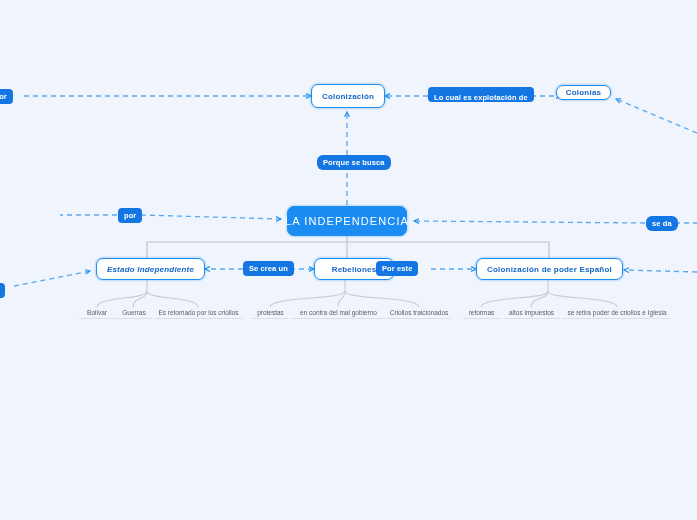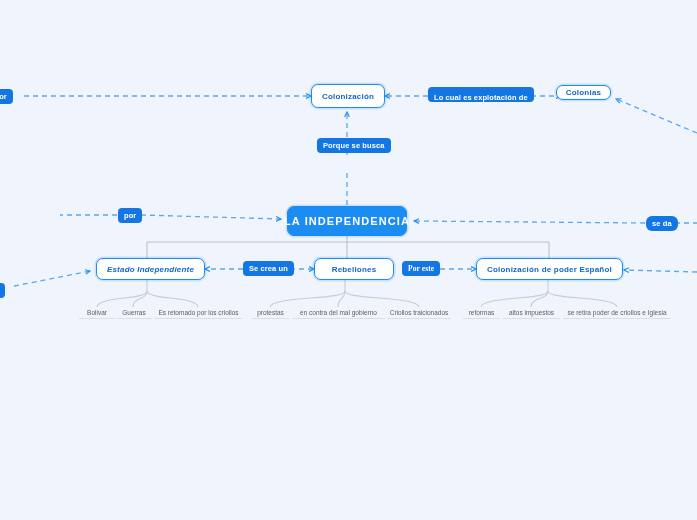--- a/index.html
+++ b/index.html
@@ -46,21 +46,21 @@
     color: #1566c7;
     font-weight: bold;
     box-shadow: 0 0 0 1.5px rgba(27,141,242,0.18);
   }
   
   .node-filled {
     background: #1b8df2;
     border: 1.6px solid #1b8df2;
     border-radius: 7px;
     color: #ffffff;
-    font-weight: bold;
+    font-weight: normal;
     box-shadow: 0 0 0 1.5px rgba(27,141,242,0.18);
   }
   
   .chip {
     position: absolute;
     box-sizing: border-box;
     display: flex;
     align-items: center;
     justify-content: center;
     white-space: nowrap;
@@ -224,37 +224,37 @@
   </div>
 
   <div class="chip" style="left:-18px; top:89px;">
     <span>a por</span>
   </div>
 
   <div class="chip" style="left:428px; top:87px;align-items:flex-end;">
     <span>Lo cual es explotación de</span>
   </div>
 
-  <div class="chip" style="left:317px; top:138px;">
+  <div class="chip" style="left:317px; top:155px;border-radius:6px;">
     <span>Porque se busca</span>
   </div>
 
   <div class="chip" style="left:118px; top:208px;">
     <span>por</span>
   </div>
 
   <div class="chip" style="left:646px; top:216px;border-radius:6px;">
     <span>se da</span>
   </div>
 
   <div class="chip" style="left:243px; top:261px;">
     <span>Se crea un</span>
   </div>
 
-  <div class="chip" style="left:402px; top:261px;font-family:Liberation Serif, serif;">
+  <div class="chip" style="left:376px; top:261px;">
     <span>Por este</span>
   </div>
 
   <div class="chip" style="left:-9px; top:283px; width:14px; padding:0;">
     <span></span>
   </div>
 
   <div class="leaf" style="left:79px; top:305px; width:36px;">
     <span>Bolivar</span>
   </div>

